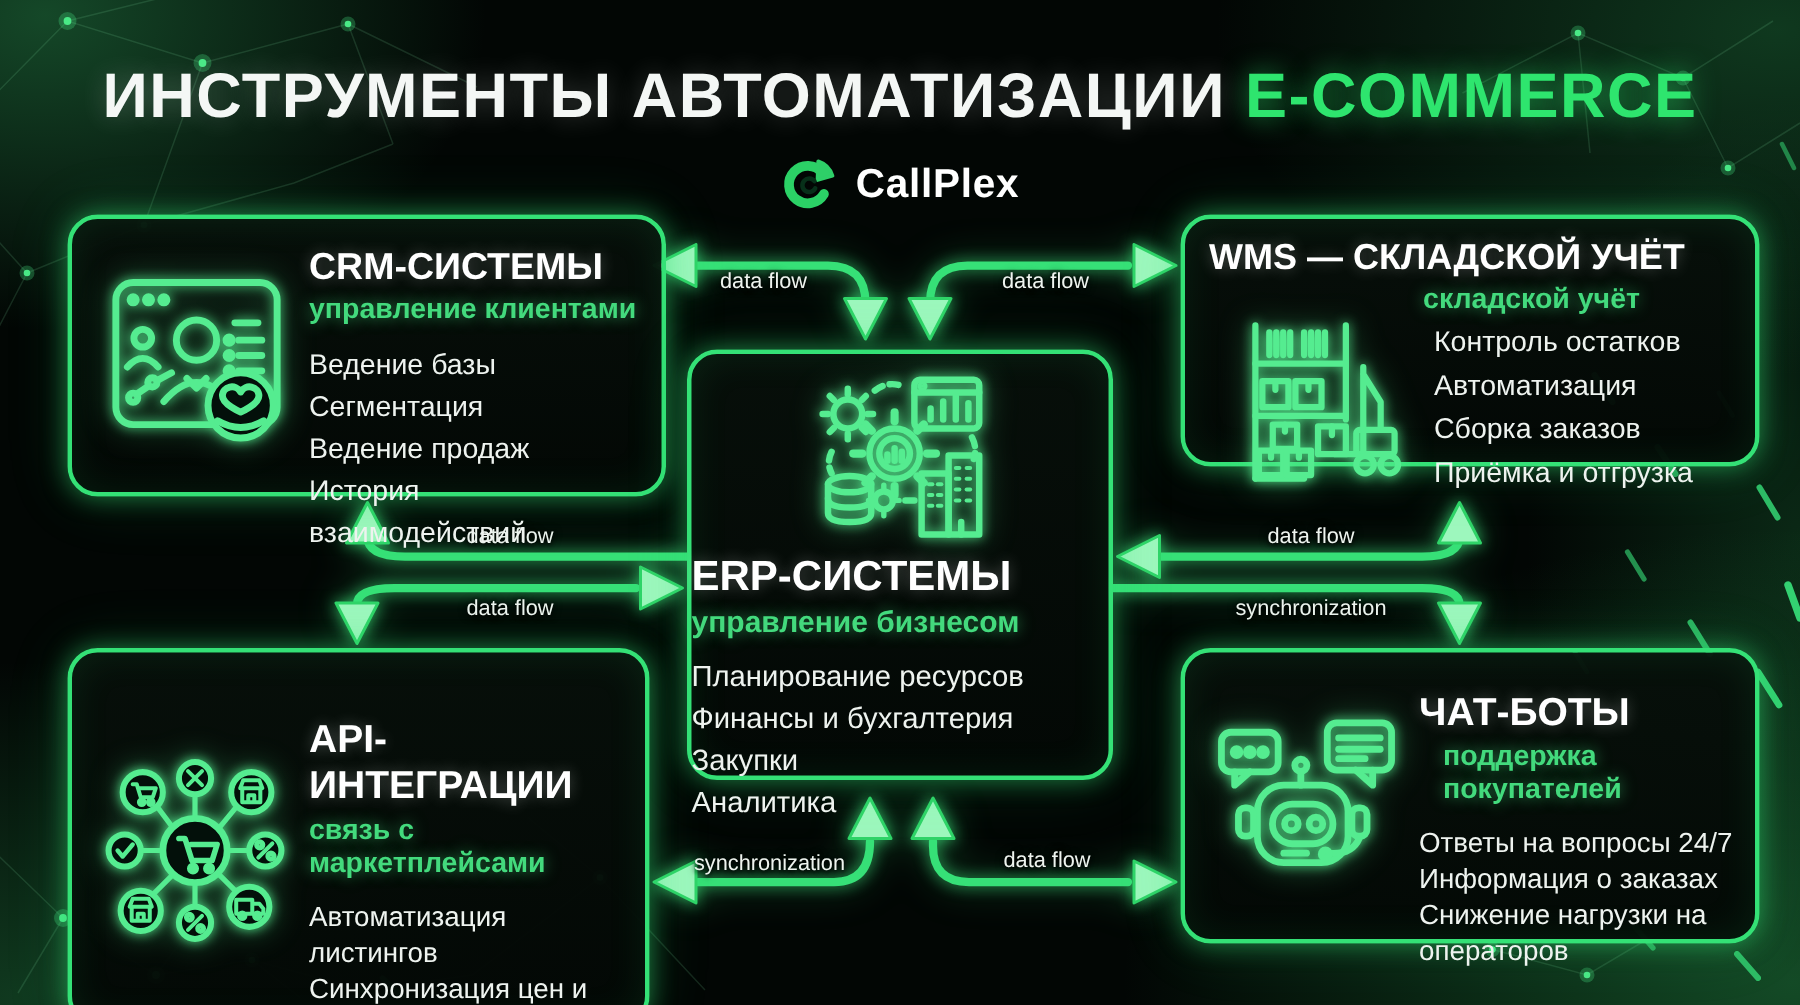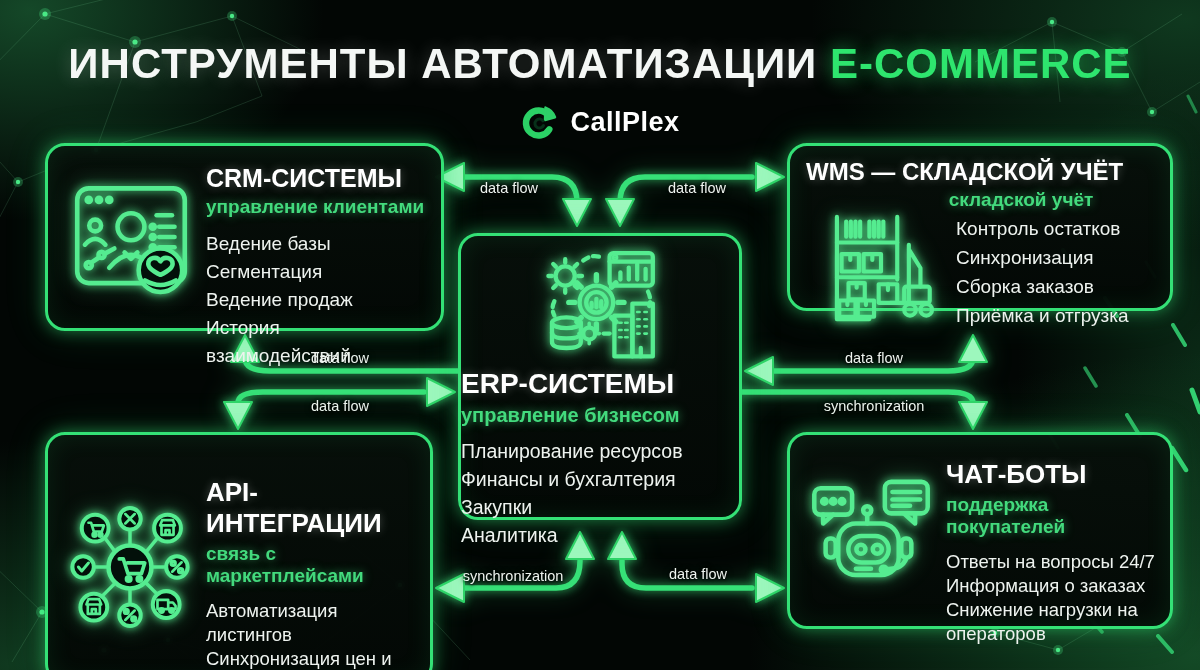--- a/index.html
+++ b/index.html
@@ -56,21 +56,21 @@
   .api{left:45px;top:432px;width:388px;height:252px;display:flex;padding:28px 8px 10px 6px;box-sizing:border-box;}
   .api .icon-wrap{width:152px;}
   .api .txt{flex:1;padding-top:14px;}
   .api h2{font-size:26px;}
   .api .sub{font-size:19px;margin:4px 0 12px;}
   .api li{font-size:18.5px;line-height:24px;}
   .chat{left:787px;top:432px;width:386px;height:197px;display:flex;padding:10px 8px 10px 6px;box-sizing:border-box;}
   .chat .icon-wrap{width:150px;}
   .chat .txt{flex:1;padding-top:14px;}
   .chat h2{font-size:26px;}
-  .chat .sub{font-size:19px;margin:4px 0 12px;}
+  .chat .sub{font-size:19px;margin:4px 16px 12px;}
   .chat li{font-size:18.5px;line-height:24px;}
   
   .arrows{position:absolute;inset:0;pointer-events:none;
     filter:drop-shadow(0 0 5px rgba(60,230,125,.75)) drop-shadow(0 0 12px rgba(60,230,125,.3));}
   .arrows path{stroke:#36e077;stroke-width:5.5;fill:none;stroke-linecap:round;}
   .arrows polygon{fill:#9df7bd;stroke:#2fd468;stroke-width:2;stroke-linejoin:round;}
   .alabel{position:absolute;transform:translate(-50%,-50%);font-size:14.5px;color:#eef4ef;
     text-shadow:0 1px 3px #000,0 0 6px rgba(0,0,0,.8);white-space:nowrap;}
   
   .plexus line,.plexus path{stroke:rgba(140,240,180,.14);stroke-width:1;fill:none;}
@@ -251,21 +251,21 @@
             <line x1="56" y1="64" x2="56" y2="69"></line>
           <path d="M74 30 V80 M74 34 L84 50 V66"></path>
           <rect x="70" y="66" width="22" height="14" rx="2"></rect>
           <path d="M58 80 H70"></path>
           <circle cx="75" cy="86" r="5"></circle>
             <circle cx="89" cy="86" r="5"></circle>
         </svg>
       </div>
       <ul>
         <li>Контроль остатков</li>
-        <li>Синхронизация</li>
+        <li>Автоматизация</li>
         <li>Сборка заказов</li>
         <li>Приёмка и отгрузка</li>
       </ul>
     </div>
   </div>
 
   <div class="box erp">
     <div class="icon-wrap" style="justify-content:center">
       <svg width="126" height="120" viewBox="0 0 100 100">
         <rect x="58" y="6" width="36" height="27" rx="3"></rect>

